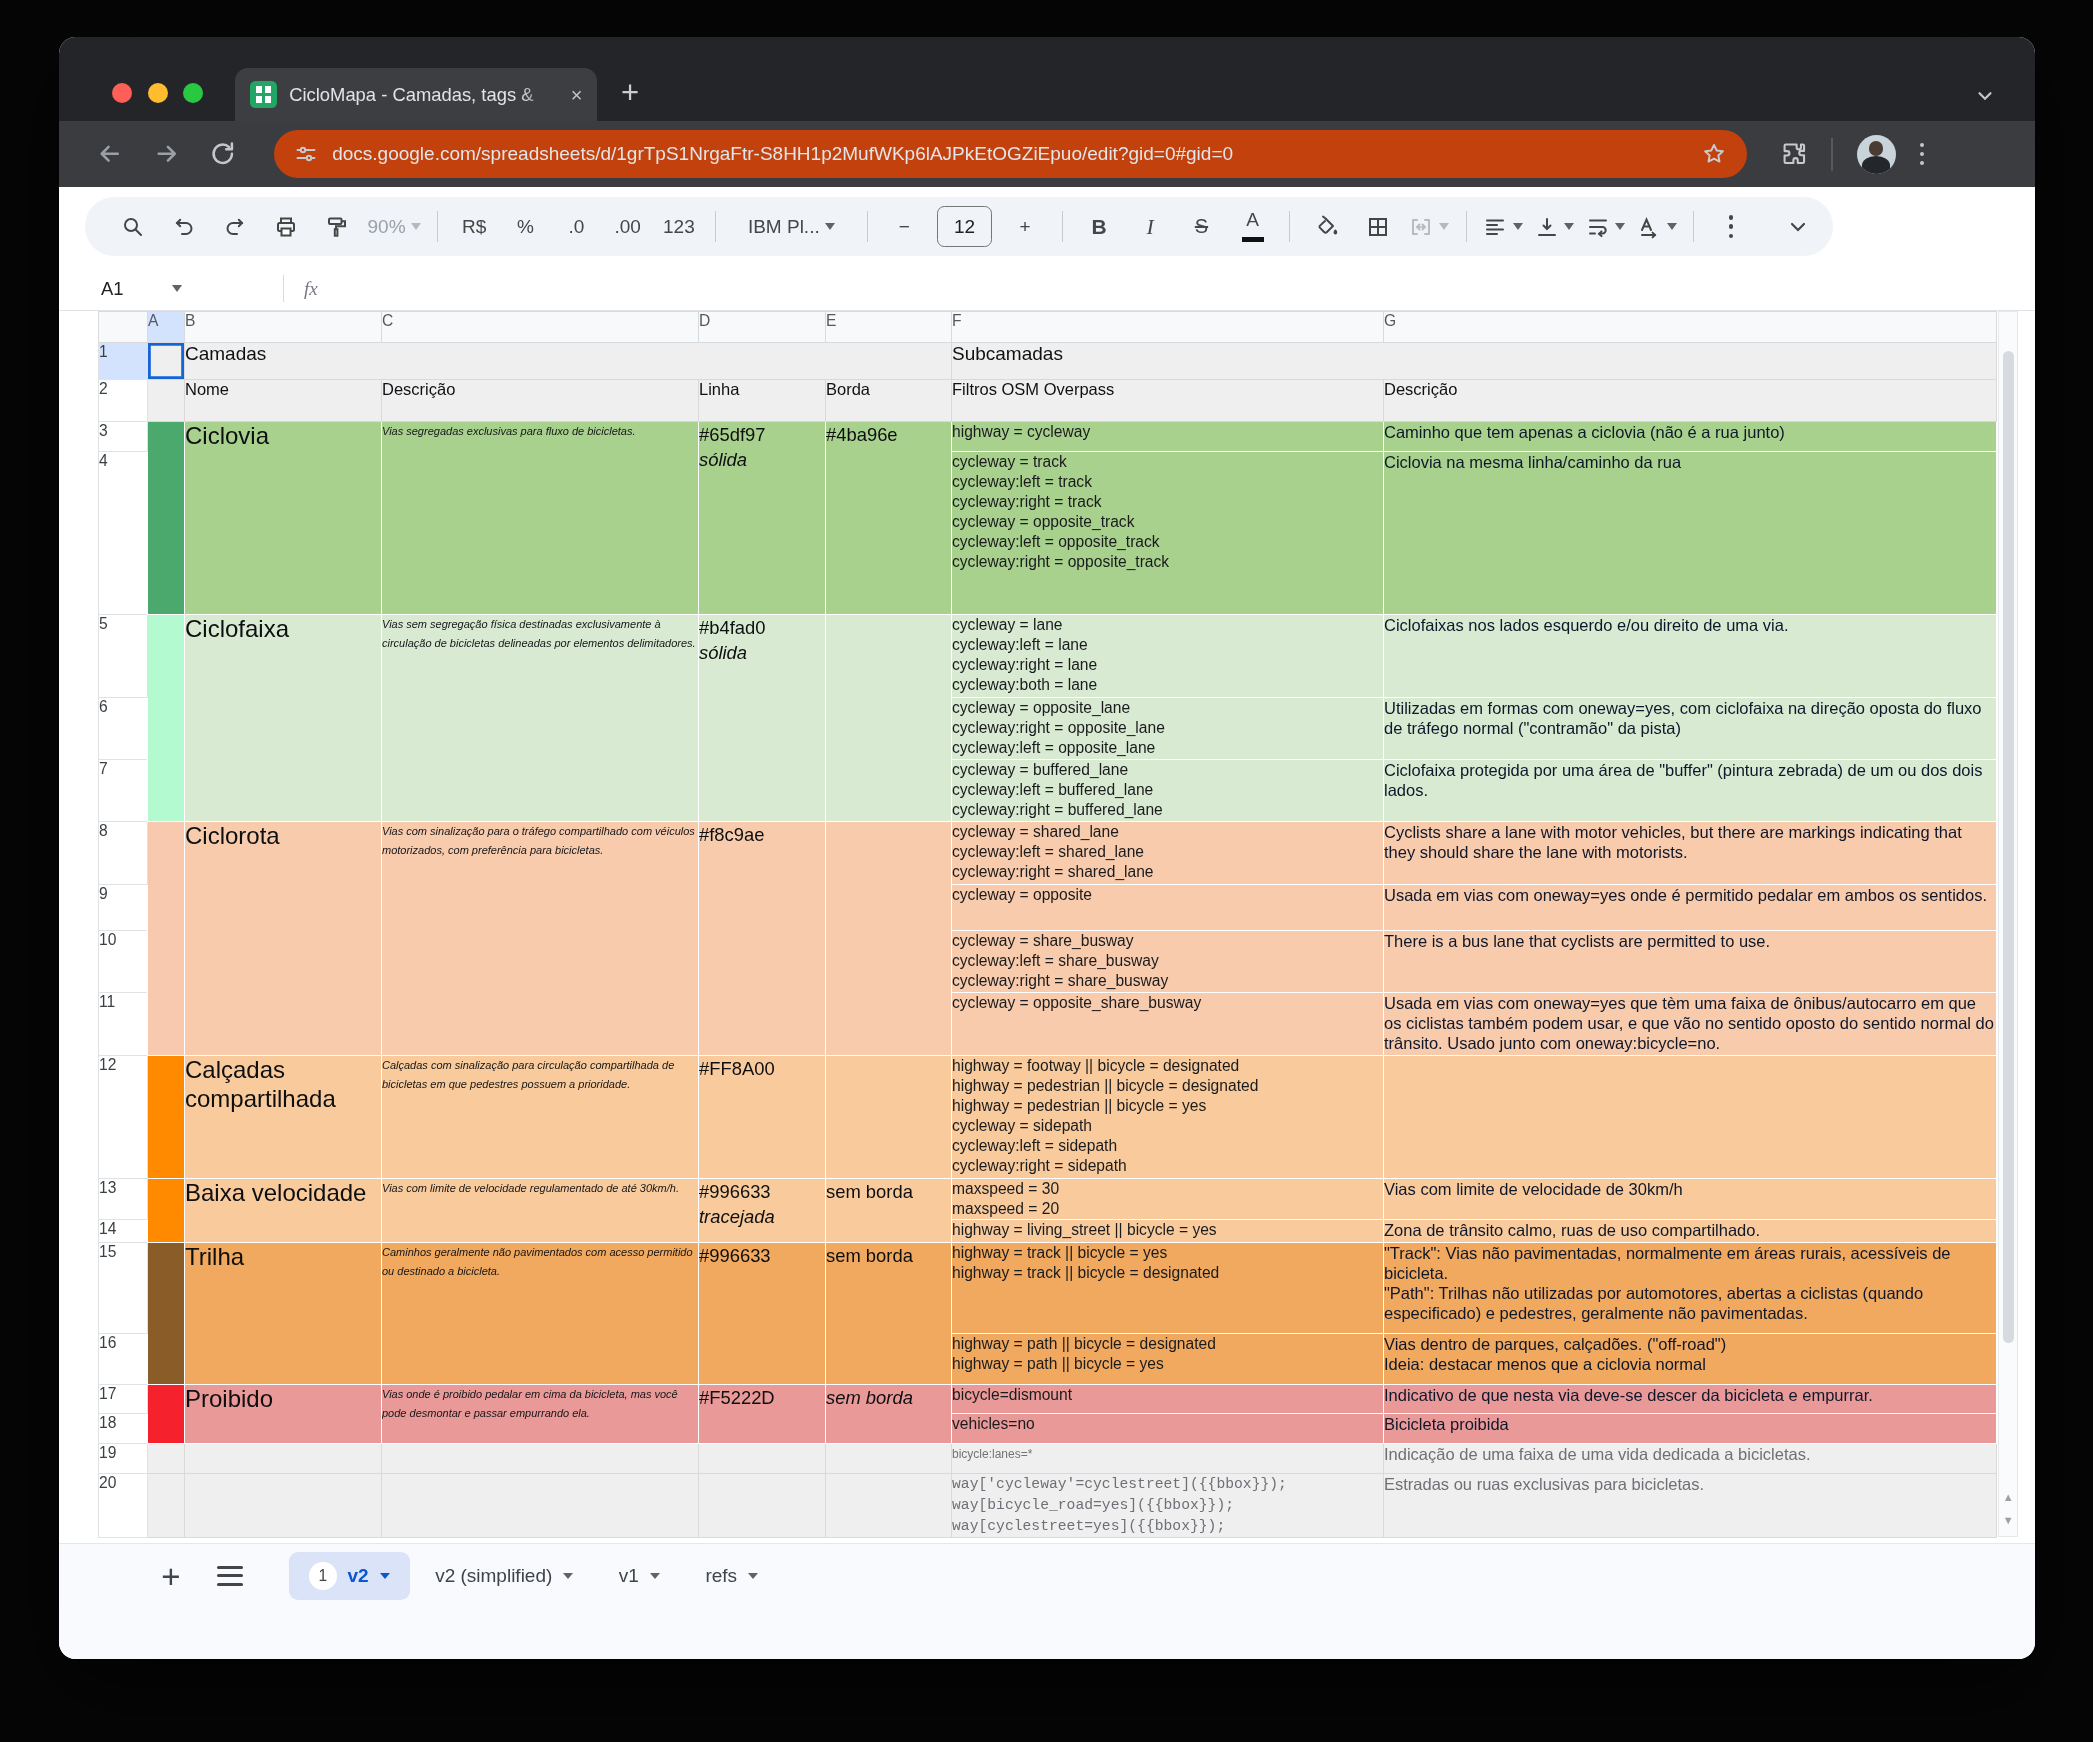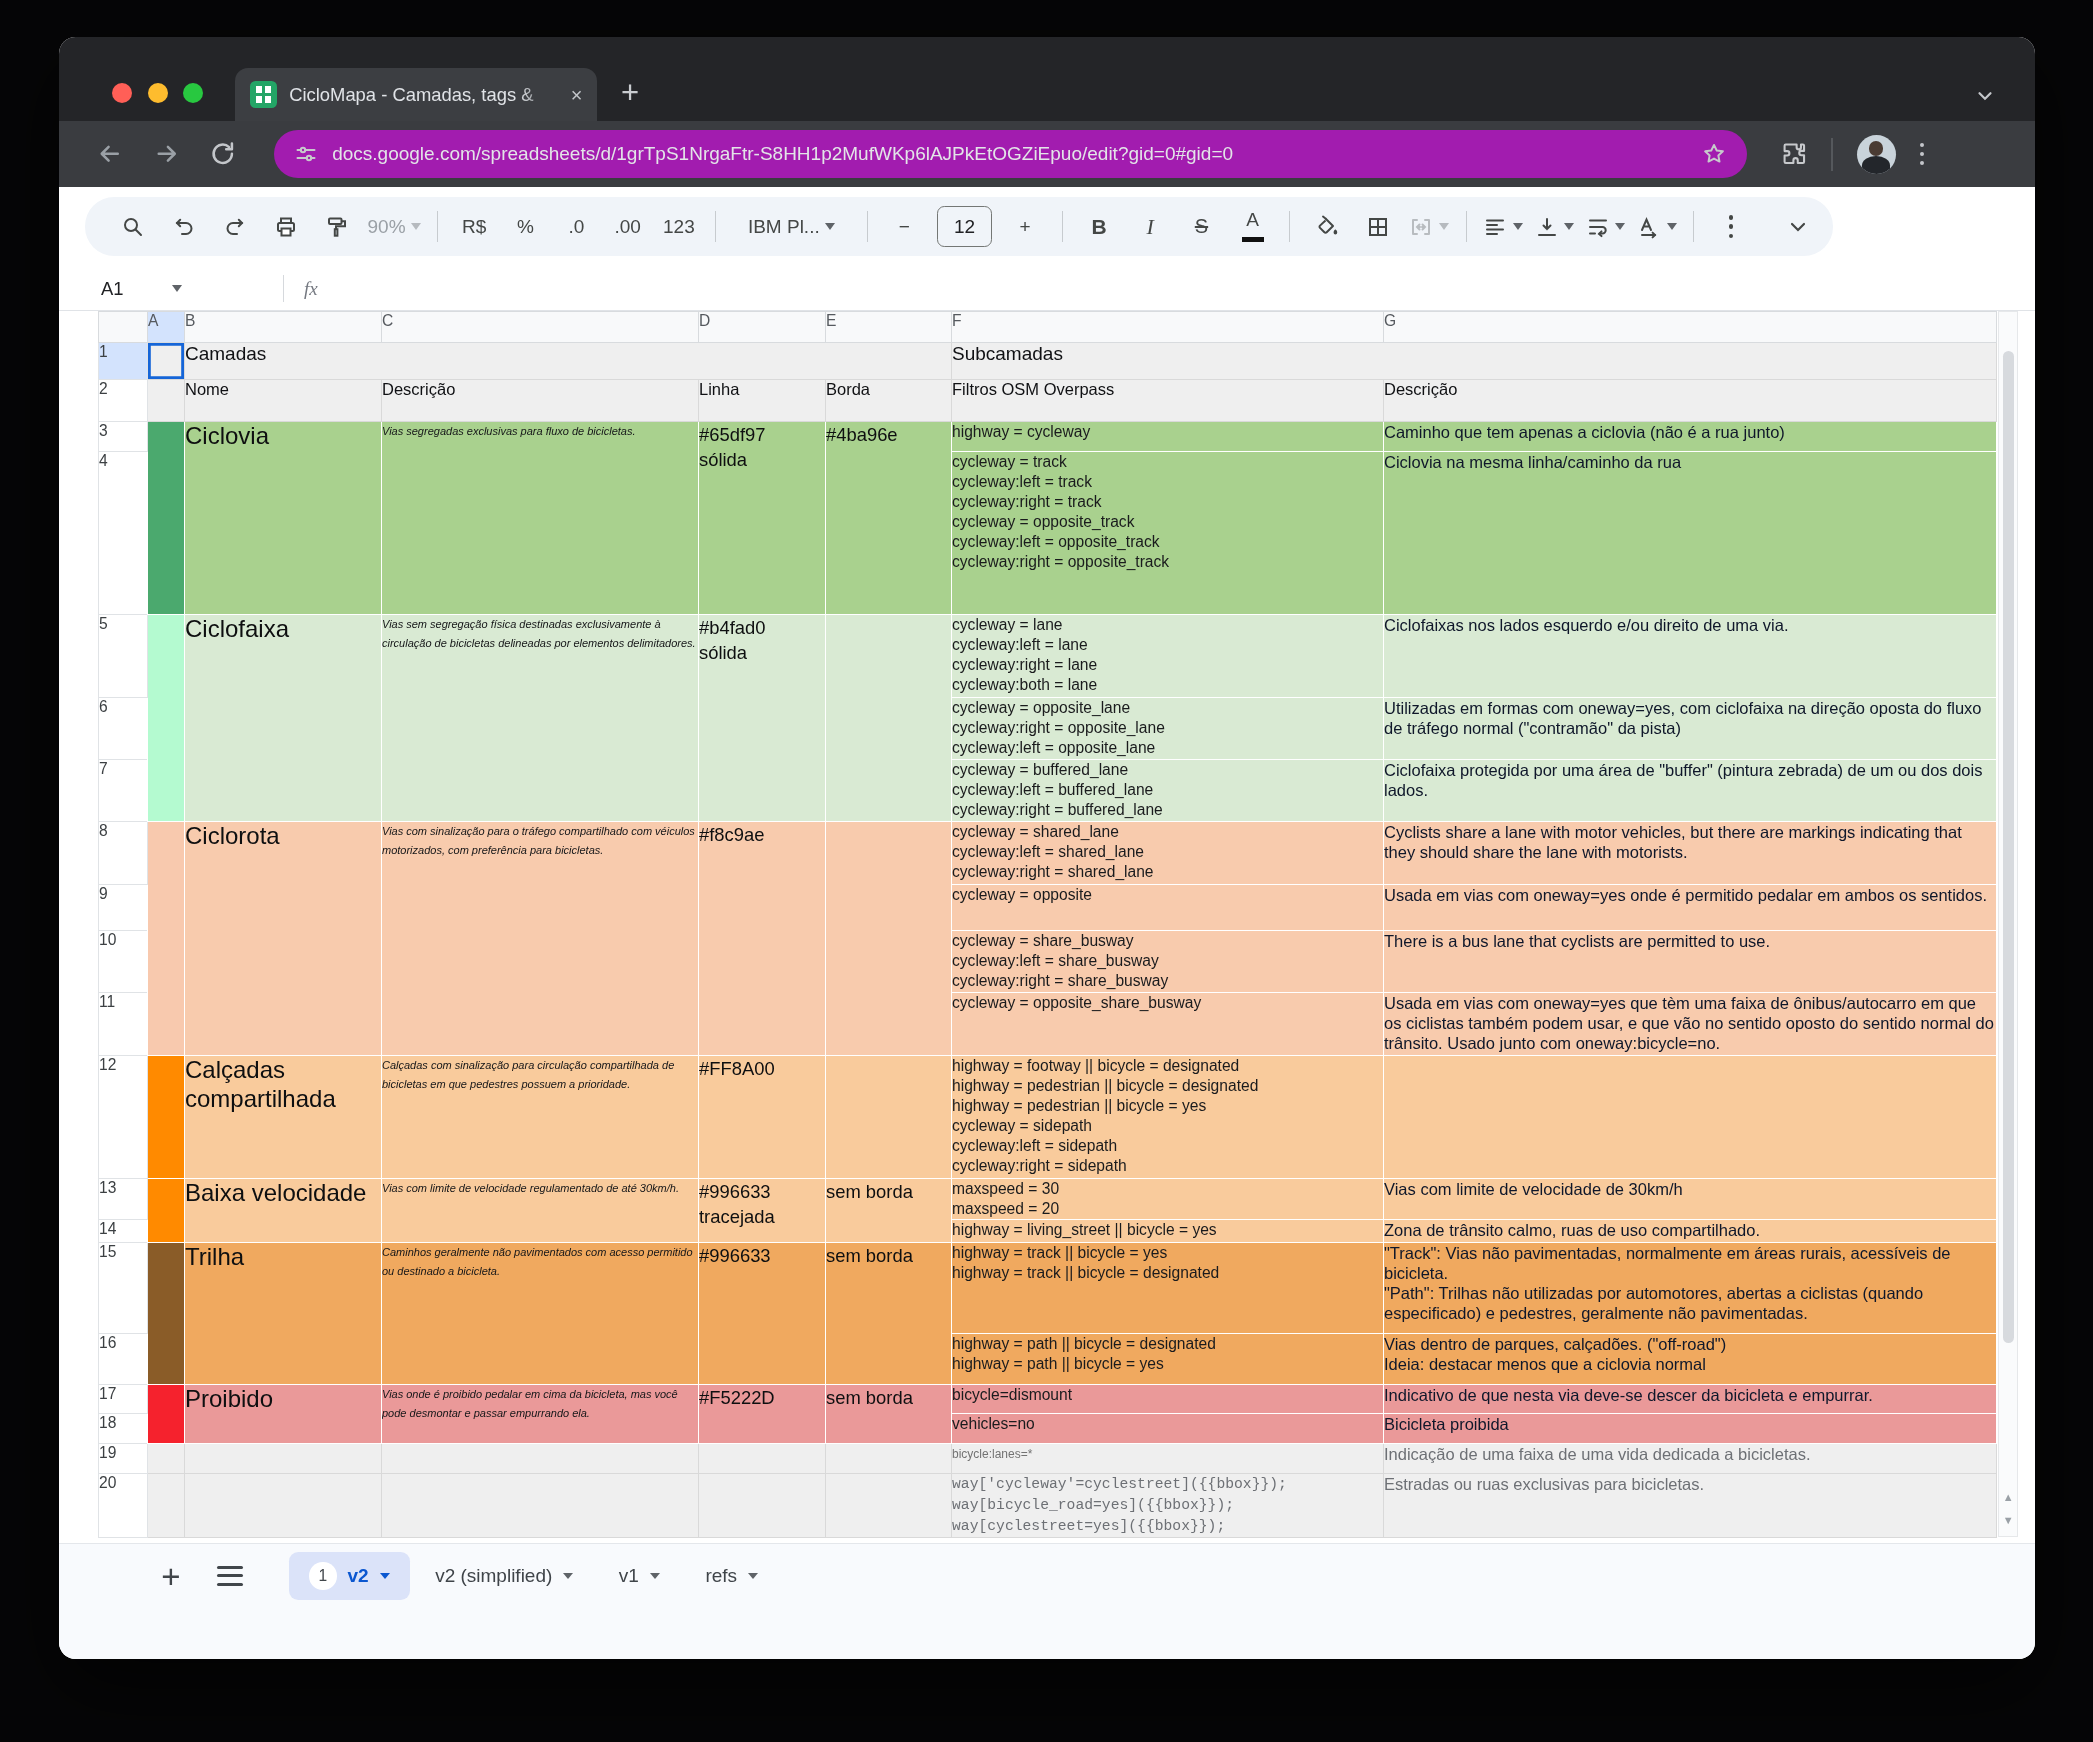--- a/index.html
+++ b/index.html
@@ -22,21 +22,21 @@
   .tab-title{color:#e0e3e7;font-size:18.4px;white-space:nowrap;overflow:hidden;flex:1;
              -webkit-mask-image:linear-gradient(90deg,#000 85%,transparent);mask-image:linear-gradient(90deg,#000 85%,transparent);}
   .tab-close{color:#c3c6ca;font-size:20px;line-height:20px;flex:0 0 auto;}
   .newtab{position:absolute;left:562px;top:40px;color:#c9ccd0;font-size:31px;line-height:31px;}
   .strip-chev{position:absolute;right:39px;top:48px;}
   
   .urlrow{position:absolute;left:0;top:84px;width:100%;height:66px;background:#3a3c40;
           display:flex;align-items:center;box-sizing:border-box;padding:0 24px;}
   .navic{width:27.5px;height:27.5px;margin-left:29px;flex:0 0 auto;}
   .navic:first-child{margin-left:13px;}
-  .urlpill{margin-left:37px;height:48px;width:1473px;border-radius:24px;background:#a21caf;
+  .urlpill{margin-left:37px;height:48px;width:1473px;border-radius:24px;background:#c2410c;
            display:flex;align-items:center;padding:0 20px;gap:14.7px;box-sizing:border-box;flex:0 0 auto;}
   .url-text{color:#e3e5e8;font-size:19px;white-space:nowrap;overflow:hidden;flex:1;}
   .rightchrome{display:flex;align-items:center;margin-left:33px;gap:24px;}
   .vdark{width:1.8px;height:33px;background:#55585c;}
   .avatar{width:39px;height:39px;border-radius:50%;background:#c9d3da;position:relative;overflow:hidden;flex:0 0 auto;}
   .avatar::before{content:"";position:absolute;left:12px;top:6.4px;width:14.7px;height:14.7px;border-radius:50%;background:#4a3b33;}
   .avatar::after{content:"";position:absolute;left:5.5px;top:21px;width:27.5px;height:18.4px;border-radius:50% 50% 0 0;background:#23262b;}
   .kebab{display:flex;flex-direction:column;gap:4.6px;align-items:center;}
   .kebab i{width:4.6px;height:4.6px;border-radius:50%;background:#c3c6ca;}
   
@@ -82,21 +82,21 @@
   .gry{background:#efefef;border:0.9px solid #d9d9d9;}
   .a1sel{background:#efefef;border:0.9px solid #d9d9d9;box-shadow:inset 0 0 0 2.8px #1565d8;}
   .title{font-size:19px;color:#101114;vertical-align:middle;padding:3.7px 7.3px;}
   .hd{font-weight:bold;font-size:16.5px;color:#101114;vertical-align:middle;padding:5.5px 8.3px;}
   .cell{border:1.8px solid #fff;}
   .s0{background:#a9d18e;}.s1{background:#d9ead3;}.s2{background:#f8cbad;}
   .s3{background:#f9cb9c;}.s4{background:#f9cb9c;}.s5{background:#f0a95f;}.s6{background:#ea9999;}
   .nm{font-size:24px;line-height:28.5px;color:#0e0f10;padding:6.4px 11px;}
   .dc{font-size:11px;line-height:19px;color:#151618;padding:6.4px 9.2px;font-style:italic;}
   .ln,.bd{font-size:18.4px;line-height:25px;color:#0e0f10;padding:5.5px 9.2px;}
-  .it{}
+  .it{font-style:italic;}
   .ft{font-size:15.6px;line-height:20px;color:#1a1b1d;padding:3.7px 9.2px 1.8px;white-space:pre-line;}
   .gd{font-size:16.5px;line-height:20px;color:#0f172a;padding:3.7px 9.2px 1.8px;white-space:pre-line;}
   .tiny{font-size:12px;color:#737373;padding-top:8.3px;margin-left:11px;}
   .gmut{color:#6d7075;}
   .code{font-size:14.7px;color:#6d7075;line-height:21px;font-family:Liberation Mono, monospace;}
   
   .vscroll{position:absolute;left:1939px;top:274px;width:20px;height:1226px;background:#fafbfc;border:0.9px solid #e6e8ea;box-sizing:border-box;}
   .vthumb{position:absolute;left:3.7px;top:39px;width:11px;height:992px;border-radius:5.5px;background:#d7dade;}
   .sarrow{position:absolute;left:0;width:18.4px;text-align:center;color:#9aa0a6;font-size:11px;line-height:24px;}
   .hscroll{position:absolute;left:1823px;top:1512px;display:flex;gap:9.2px;align-items:center;color:#9aa0a6;font-size:12px;}

